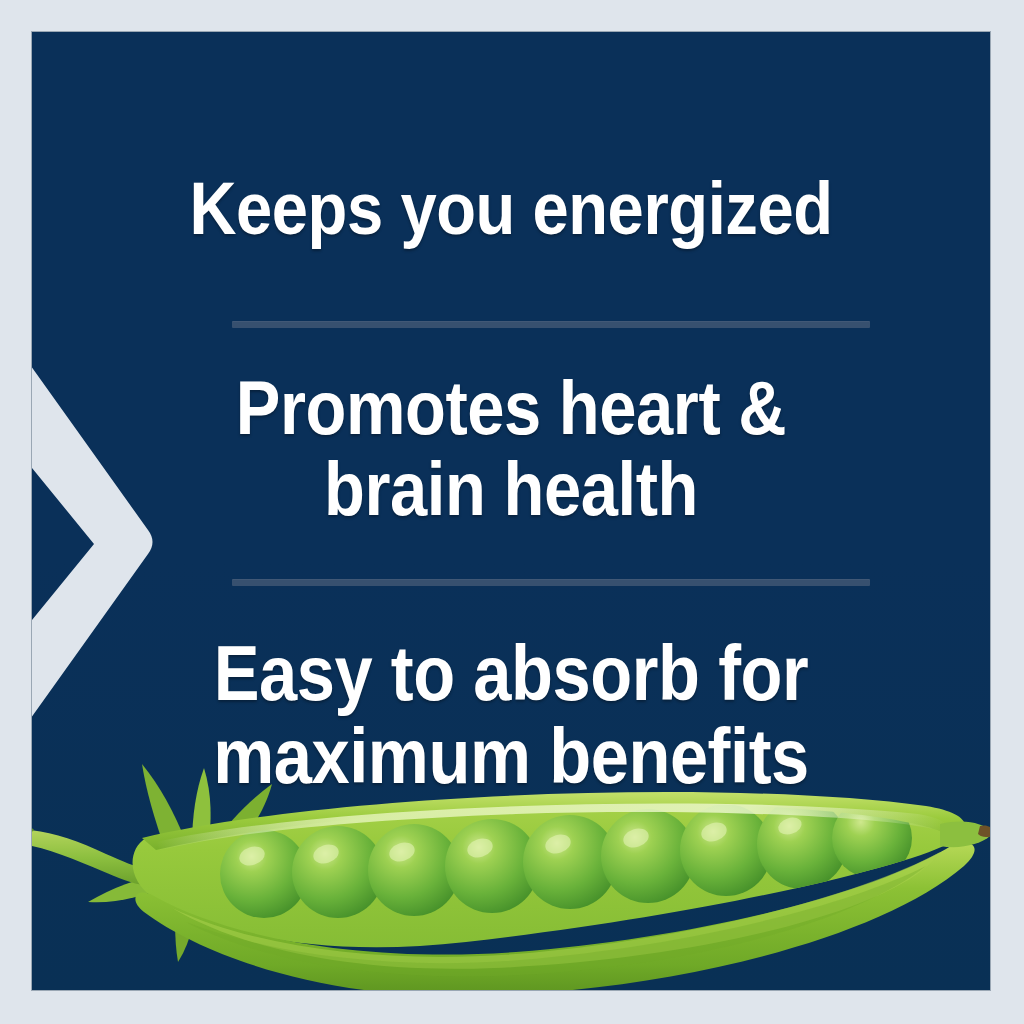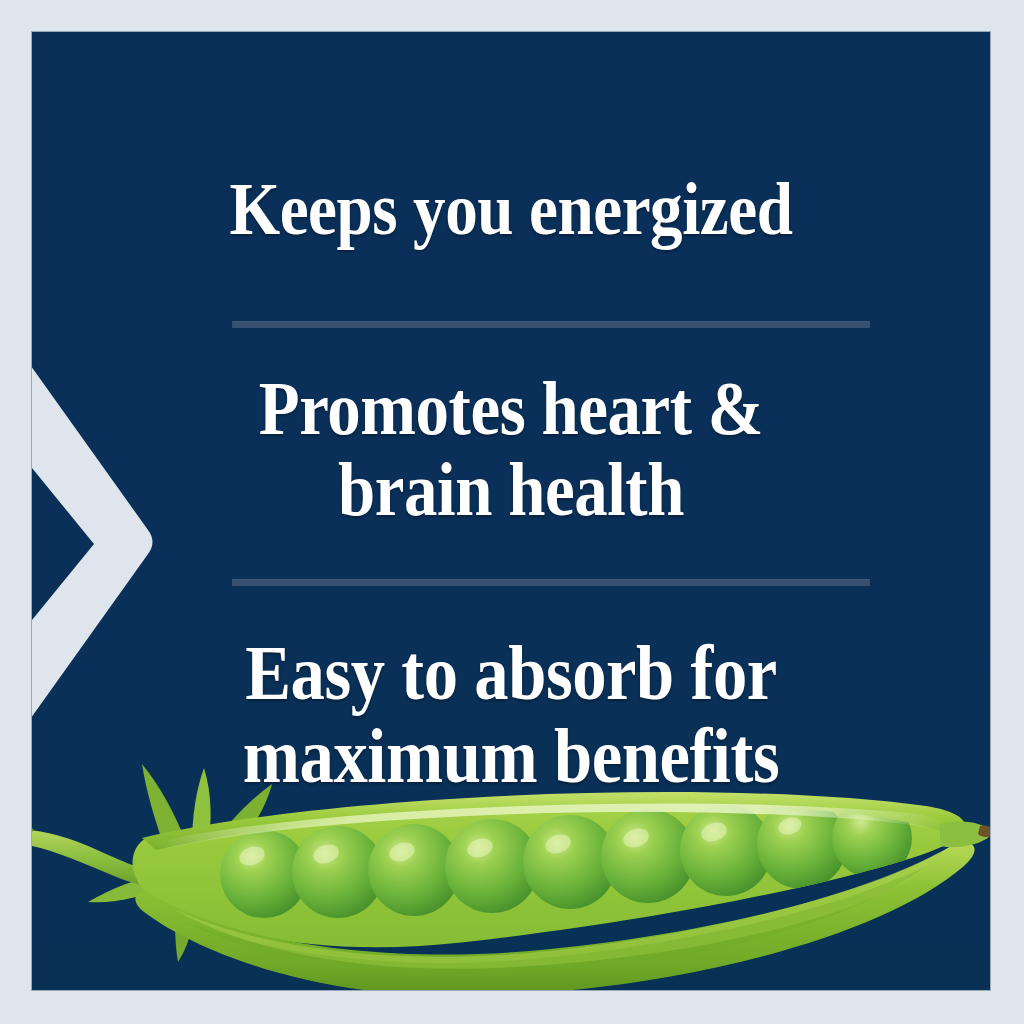--- a/index.html
+++ b/index.html
@@ -2,21 +2,21 @@
 <html><head>
 <meta charset="utf-8">
 <style>
   html,body{margin:0;padding:0;}
   body{
     width:1024px;height:1024px;
     background:#dfe5ec;
     font-family:"Liberation Sans", sans-serif;
     overflow:hidden;
   }
-  #stage{position:relative;width:1024px;height:1024px;font-family:Liberation Serif, serif;}
+  #stage{position:relative;width:1024px;height:1024px;}
 
   
   #panel{
     position:absolute;
     left:32px;top:32px;
     width:958px;height:958px;
     background:#0a3059;
     overflow:hidden;
     box-shadow:0 0 0 1px #9aa7b4;
   }

